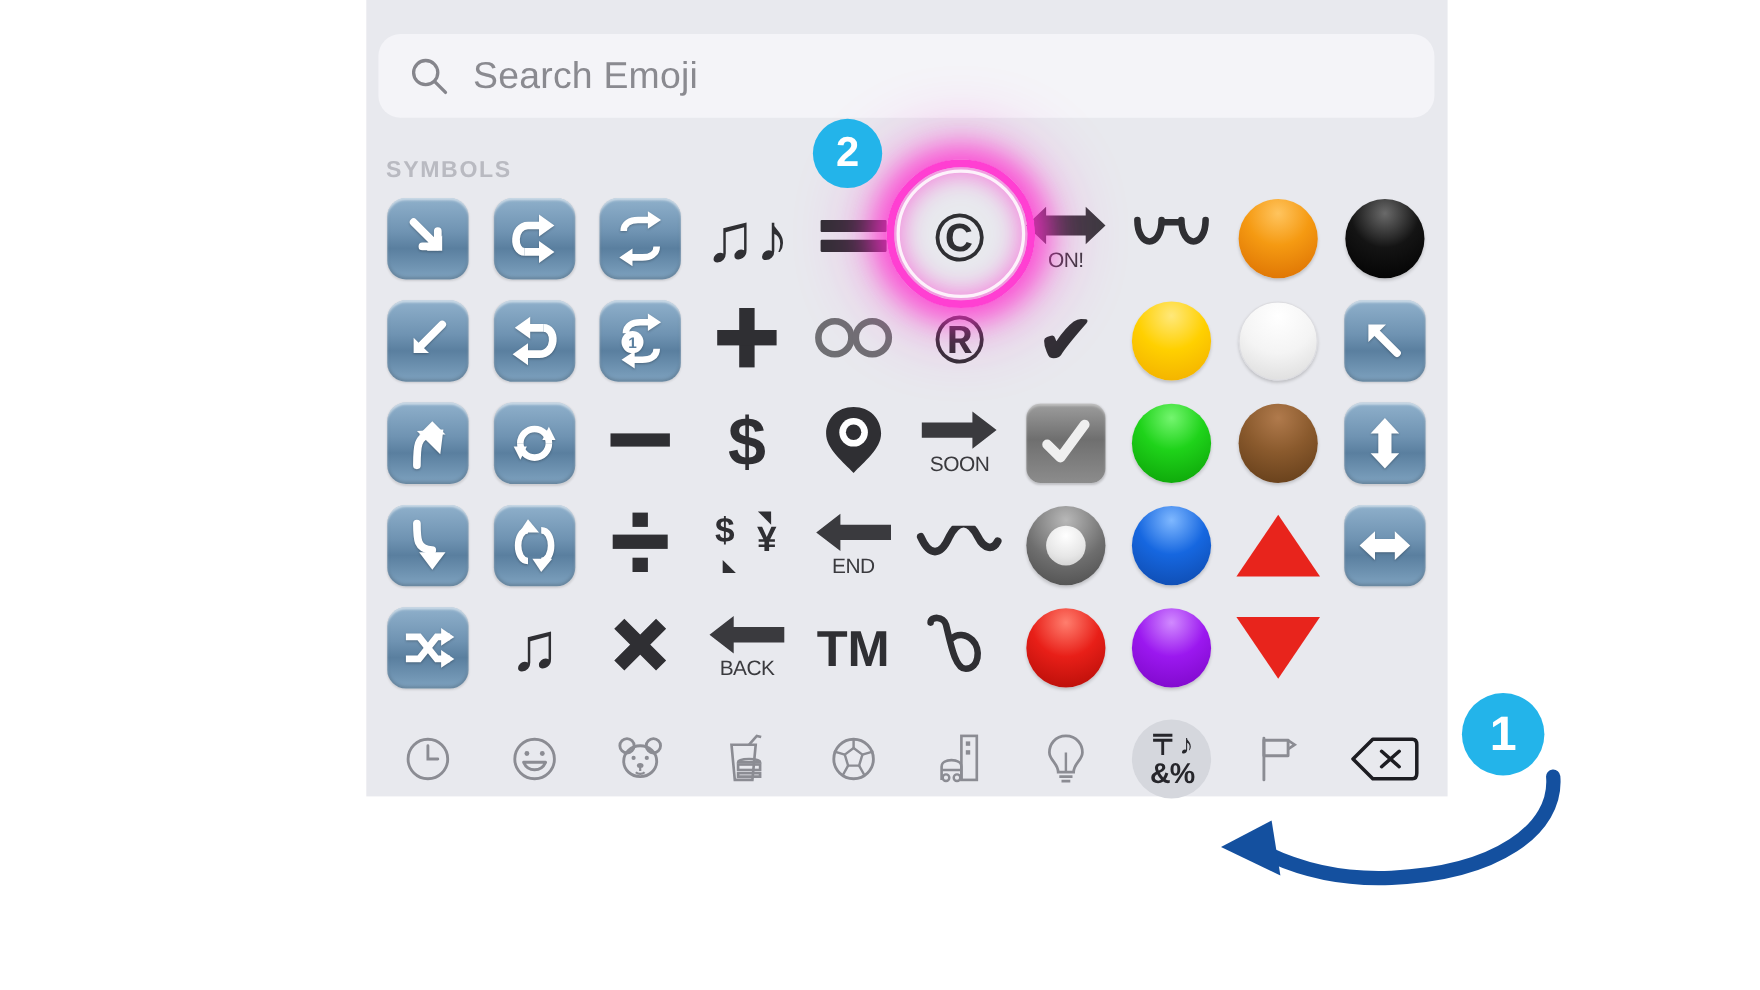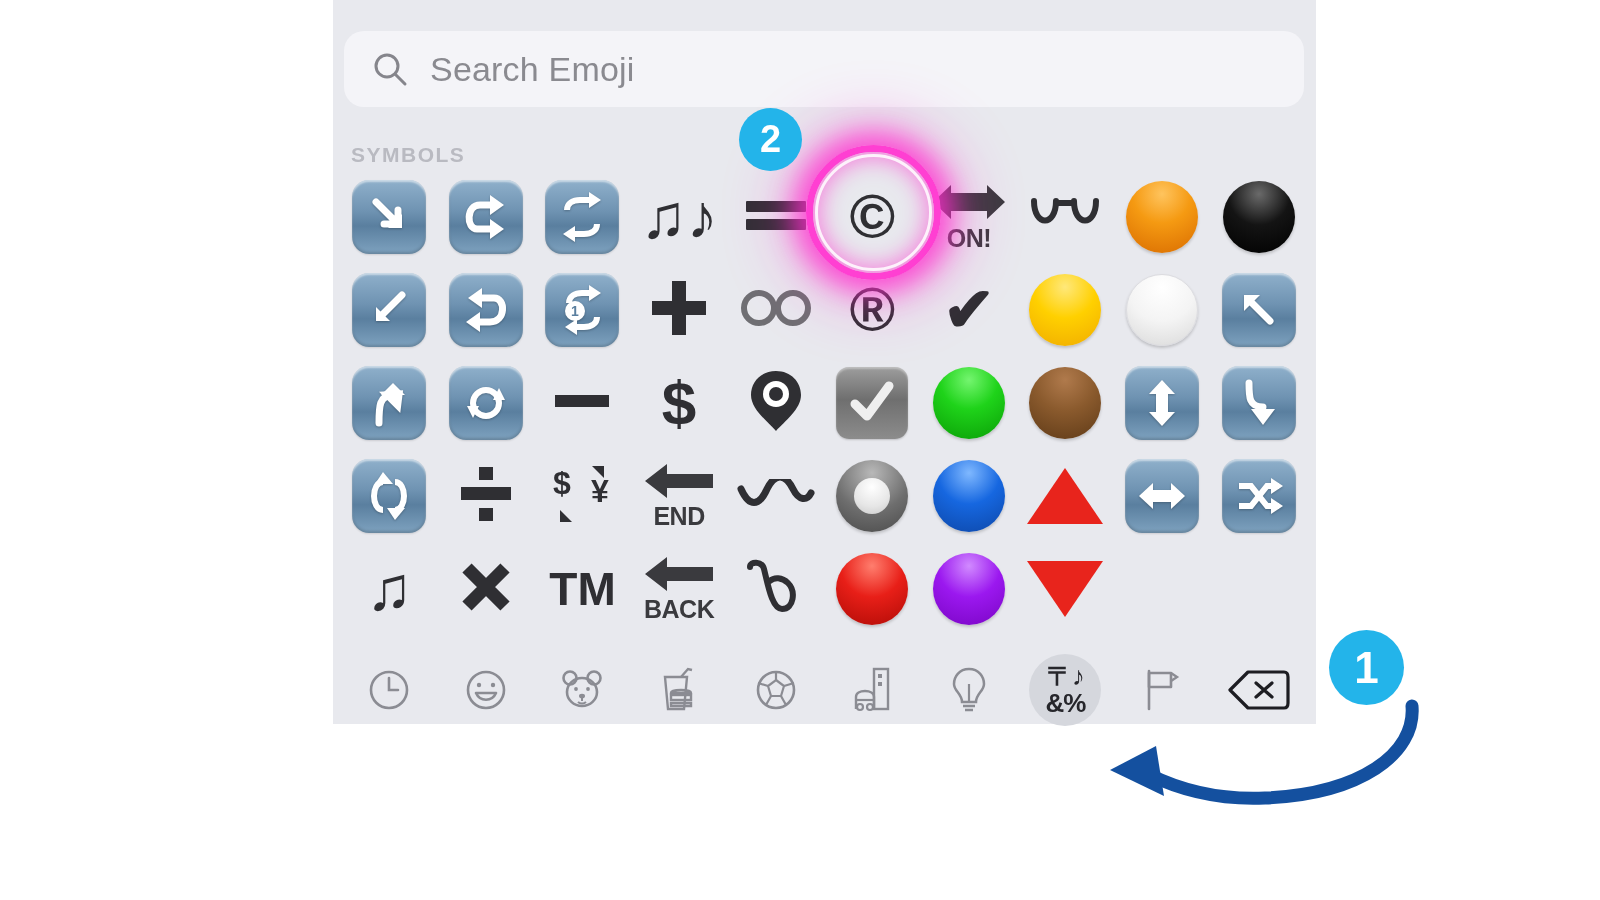--- a/index.html
+++ b/index.html
@@ -82,21 +82,21 @@
     content:""; width: 36px; height: 36px; border-radius: 50%;
     background: radial-gradient(circle at 50% 25%, #ffffff 0%, #e6e6e6 60%, #c9c9c9 100%);
   }
 
   
   .glyph { font-size: 62px; color: #2f2f33; line-height: 1; font-weight: 700; }
   .glyph-sm { font-size: 46px; color: #2f2f33; line-height:1; font-weight: 700; }
 
   
   .labeled { display:flex; flex-direction: column; align-items:center; justify-content:center; gap:1px; }
-  .labeled .lbl { font-size: 25px; font-weight: 700; color: #3a3a3e; letter-spacing: -.5px; font-family:"Liberation Sans", sans-serif;text-align:center; }
+  .labeled .lbl { font-size: 19px; font-weight: 400; color: #3a3a3e; letter-spacing: -.5px; font-family:"Liberation Sans", sans-serif;text-align:center; }
   .labeled svg { display:block; }
 
   
   .tri-up, .tri-down { width:0; height:0; }
   .tri-up { border-left: 38px solid transparent; border-right: 38px solid transparent; border-bottom: 56px solid #e8241c; }
   .tri-down { border-left: 38px solid transparent; border-right: 38px solid transparent; border-top: 56px solid #e8241c; }
 
   
   .ballot {
     width: 72px; height: 72px; border-radius: 13px;
@@ -346,20 +346,28 @@
       <div class="emoji-cell">
         <span>
           <svg width="58" height="64" viewBox="0 0 58 64">
               <path d="M29 2 C14 2 4 13 4 26 C4 40 20 52 29 62 C38 52 54 40 54 26 C54 13 44 2 29 2 Z" fill="#2f2f33"></path>
               <circle cx="29" cy="25" r="13" fill="#fff"></circle>
               <circle cx="29" cy="25" r="7" fill="#2f2f33"></circle>
             </svg>
         </span>
       </div>
       <div class="emoji-cell">
+        <span class="labeled">
+          <svg width="72" height="40" viewBox="0 0 72 40">
+              <path d="M2 13 L48 13 L48 3 L70 20 L48 37 L48 27 L2 27 Z" fill="#3a3a3e"></path>
+            </svg>
+          <span class="lbl">SOON</span>
+        </span>
+      </div>
+      <div class="emoji-cell">
         <span class="ballot">
           <svg width="46" height="46" viewBox="0 0 46 46">
               <path d="M6 24 L18 36 L40 6" stroke="#efefef" stroke-width="9" fill="none" stroke-linecap="round" stroke-linejoin="round"></path>
             </svg>
         </span>
       </div>
       <div class="emoji-cell">
         <span class="circle c-green"></span>
       </div>
       <div class="emoji-cell">
@@ -460,29 +468,29 @@
         <span class="glyph">♫</span>
       </div>
       <div class="emoji-cell">
         <span>
           <svg width="54" height="54" viewBox="0 0 54 54">
               <path d="M8 8 L46 46 M46 8 L8 46" stroke="#2f2f33" stroke-width="13" stroke-linecap="butt"></path>
             </svg>
         </span>
       </div>
       <div class="emoji-cell">
-        <span class="glyph-sm">TM</span>
-      </div>
-      <div class="emoji-cell">
         <span class="labeled">
           <svg width="72" height="40" viewBox="0 0 72 40">
               <path d="M70 13 L24 13 L24 3 L2 20 L24 37 L24 27 L70 27 Z" fill="#3a3a3e"></path>
             </svg>
           <span class="lbl">BACK</span>
         </span>
+      </div>
+      <div class="emoji-cell">
+        <span class="glyph-sm">TM</span>
       </div>
       <div class="emoji-cell">
         <span>
           <svg width="64" height="56" viewBox="0 0 64 56">
               <path d="M6 8 C6 2 18 2 20 10 C24 26 28 50 38 50 C50 50 52 32 44 24 C38 18 30 18 26 22" stroke="#2f2f33" stroke-width="6" fill="none" stroke-linecap="round"></path>
             </svg>
         </span>
       </div>
       <div class="emoji-cell">
         <span class="circle c-red"></span>

